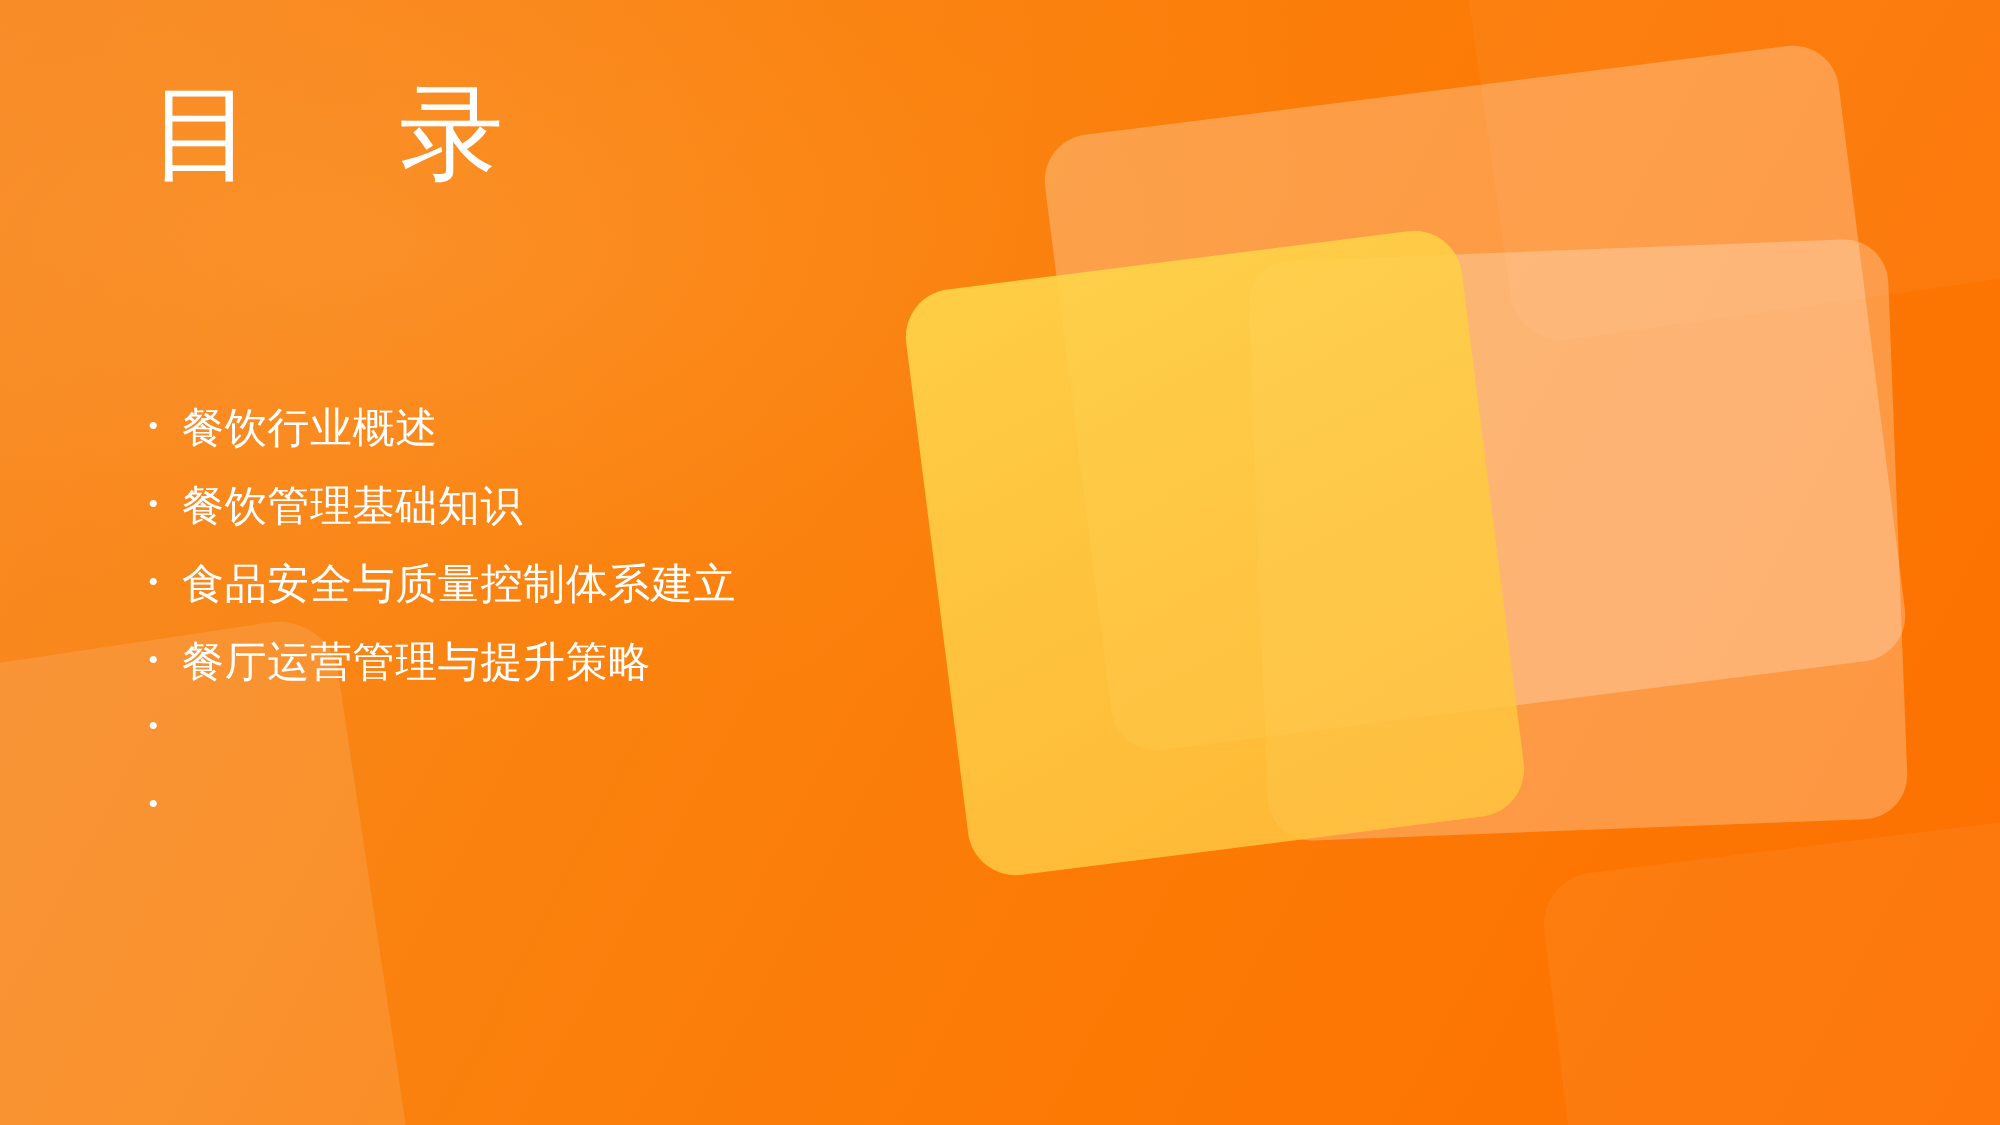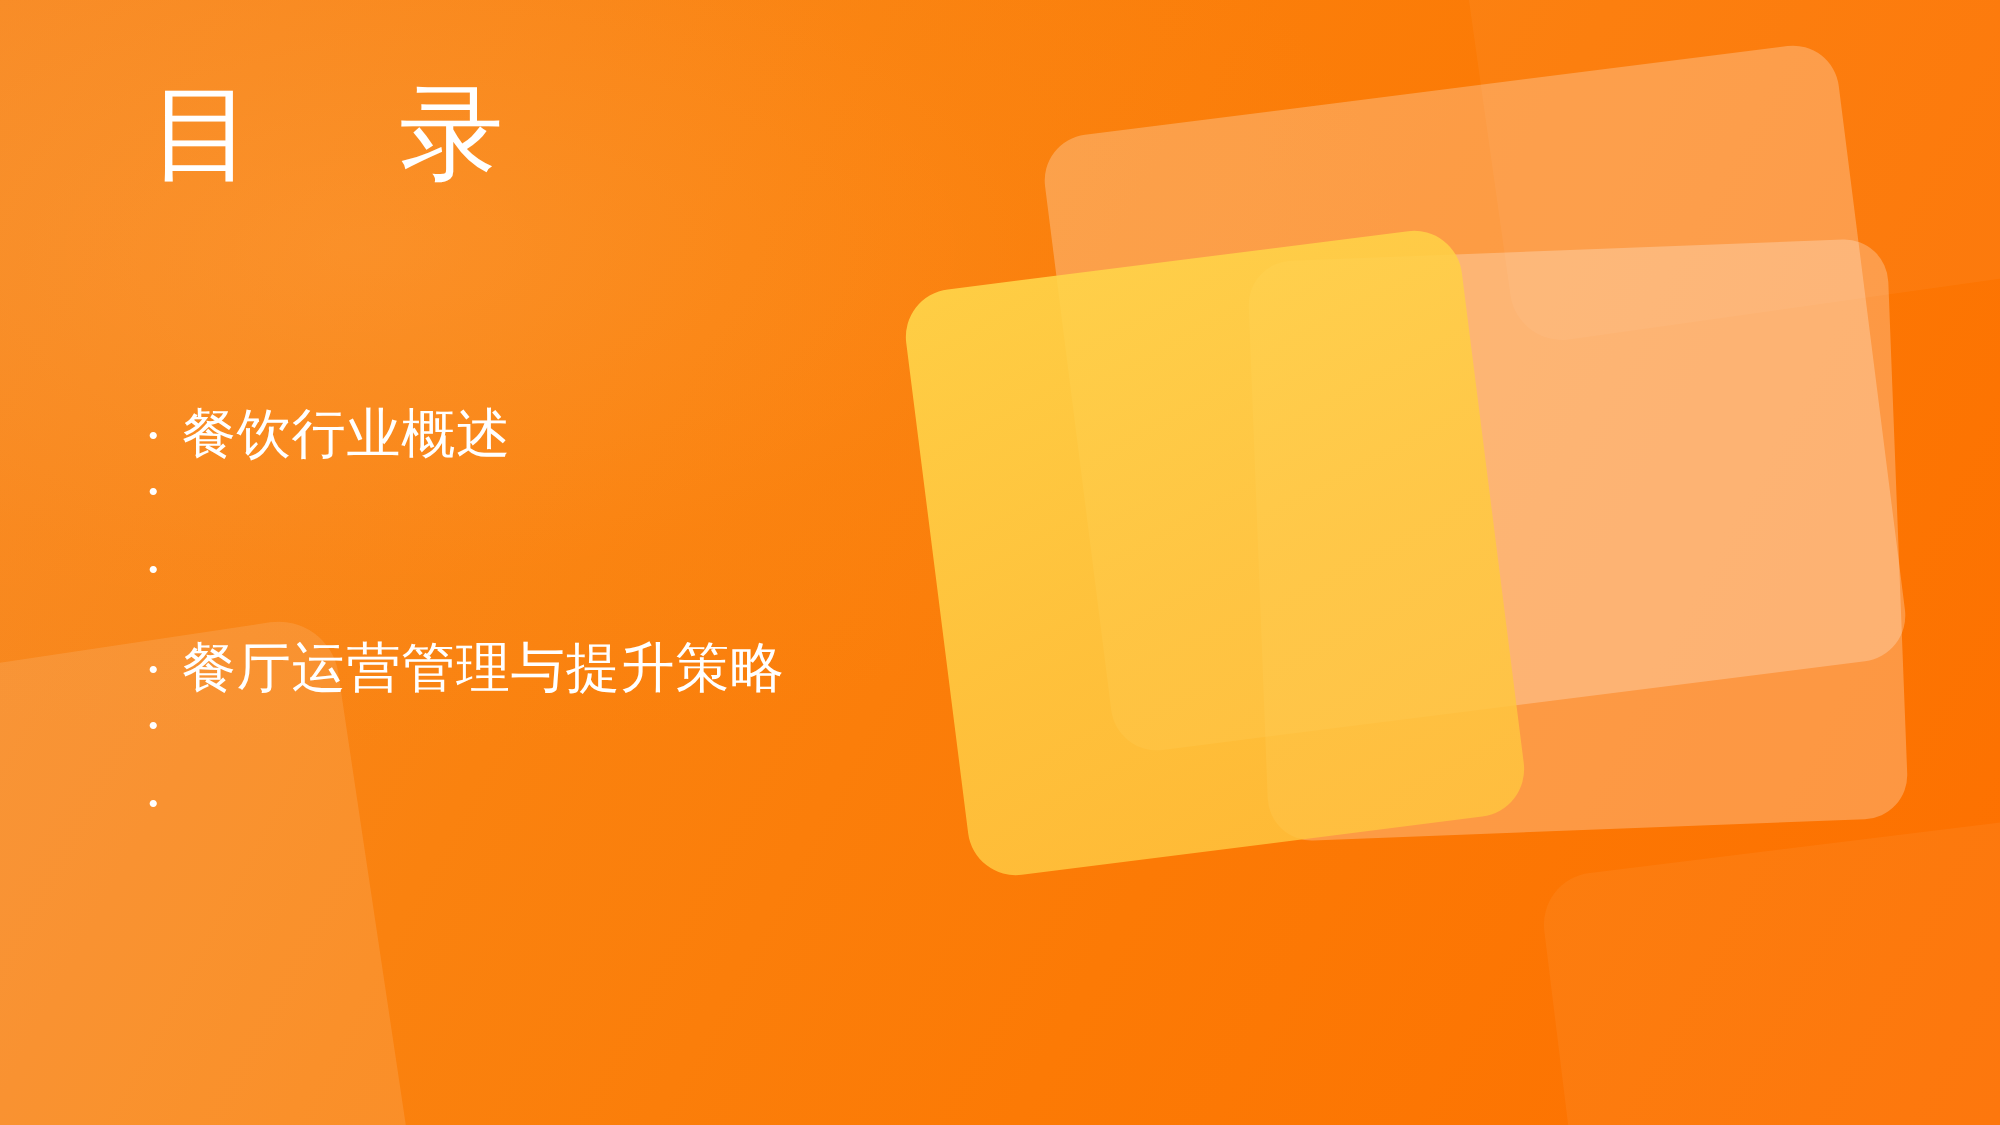--- a/index.html
+++ b/index.html
@@ -142,21 +142,21 @@
   .toc-bullet {
     flex: 0 0 auto;
     width: 34px;
     font-size: 30px;
     line-height: 1;
     color: #FFFFFF;
     transform: translateY(-6px);
   }
   .toc-label {
     font-family: "Liberation Serif", "DejaVu Serif", serif;
-    font-size: 54px;
+    font-size: 42px;
     line-height: 1.1;
     letter-spacing: 0.015em;
     color: #FFFFFF;
     white-space: nowrap;
   }
 </style>
 </head>
 <body>
 
 <div id="slide">
@@ -177,24 +177,26 @@
 
     <ul class="toc-list">
 
       <li class="toc-item">
         <span class="toc-bullet">•</span>
         <span class="toc-label">餐饮行业概述</span>
       </li>
 
       <li class="toc-item">
         <span class="toc-bullet">•</span>
-      </li>
-
-      <li class="toc-item">
-        <span class="toc-bullet">•</span>
+        <span class="toc-label">餐饮管理基础知识</span>
+      </li>
+
+      <li class="toc-item">
+        <span class="toc-bullet">•</span>
+        <span class="toc-label">食品安全与质量控制体系建立</span>
       </li>
 
       <li class="toc-item">
         <span class="toc-bullet">•</span>
         <span class="toc-label">餐厅运营管理与提升策略</span>
       </li>
 
       <li class="toc-item">
         <span class="toc-bullet">•</span>
       </li>

